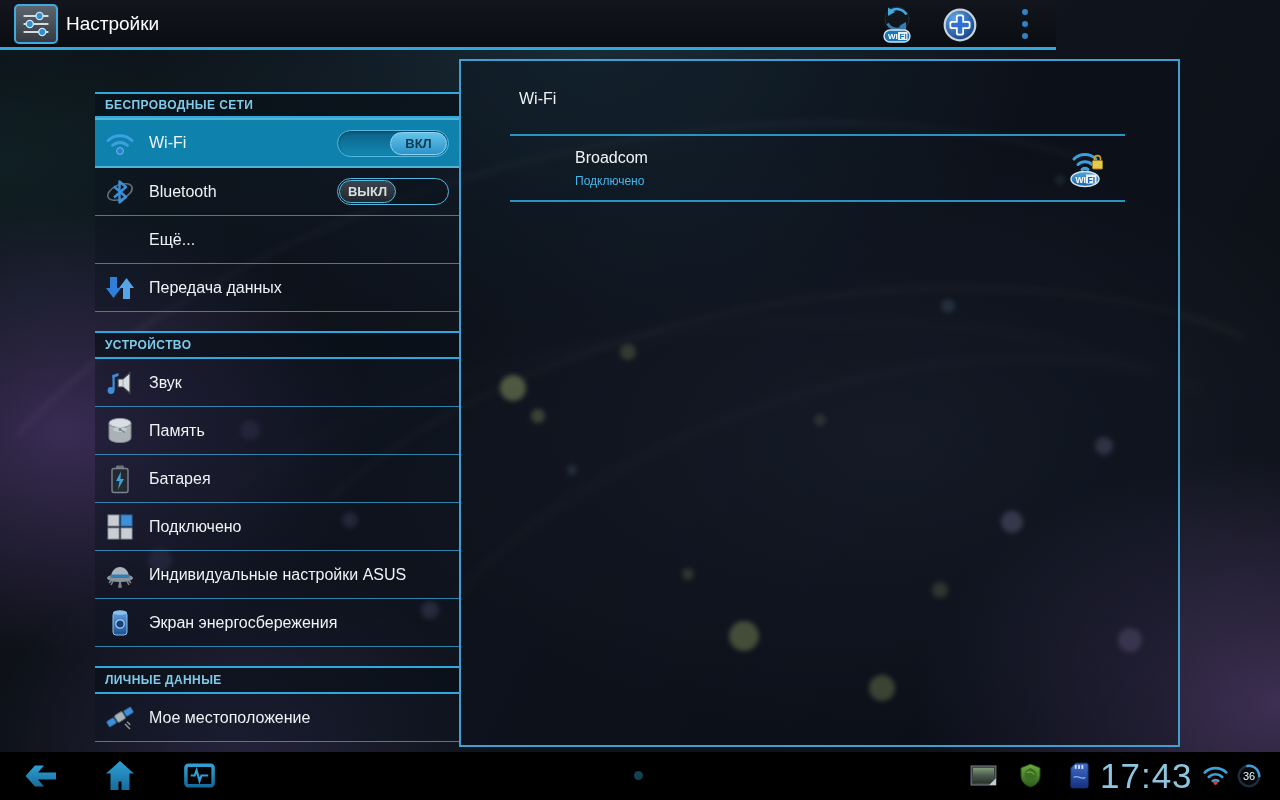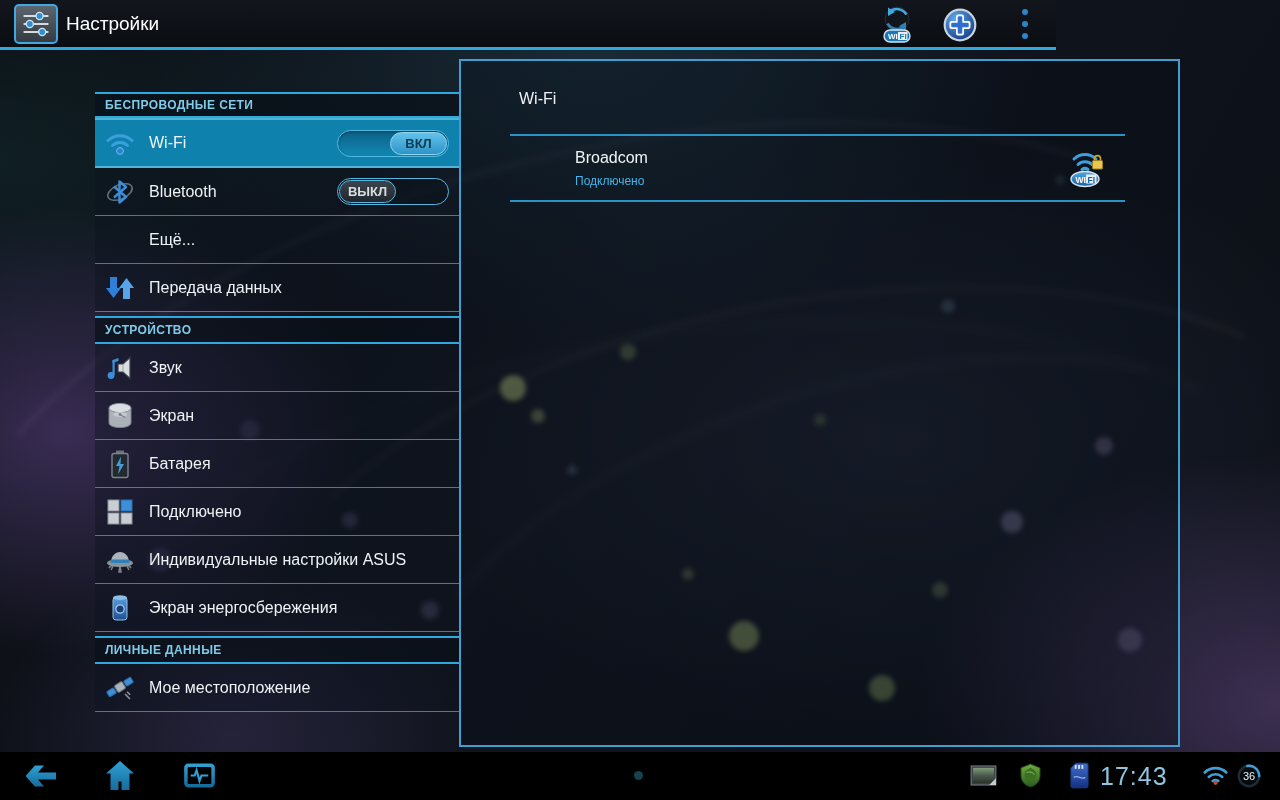--- a/index.html
+++ b/index.html
@@ -33,21 +33,21 @@
   .ab-btn{position:absolute;display:flex;align-items:center;justify-content:center;cursor:pointer;}
   .ab-wifi-scan{right:136px;top:2px;width:46px;height:44px;}
   .ab-add-network{right:79px;top:8px;width:34px;height:34px;}
   .ab-overflow-menu{right:22px;top:7px;width:18px;height:34px;}
 
   
   .sidebar{position:absolute;left:95px;top:92px;width:364px;z-index:3;}
   .side-header{height:22px;border-top:2px solid #2da9df;border-bottom:2px solid #2da9df;
     background:rgba(8,16,24,.70);display:flex;align-items:center;padding:0 10px;
     color:#7ecbe9;font-size:12px;font-weight:bold;letter-spacing:.4px;}
-  .side-header.mt{margin-top:4px;height:24px;}
+  .side-header.mt{margin-top:19px;height:24px;}
   .side-item{height:48px;border-bottom:1px solid rgba(58,158,208,.80);background:rgba(12,20,30,.42);
     display:flex;align-items:center;padding:0 10px 0 8px;color:#eef3f5;font-size:16px;cursor:pointer;box-sizing:border-box;}
   .side-item.selected{height:50px;background:#0f81ad;
     border-top:2px solid rgba(140,220,245,.55);border-bottom:2px solid rgba(140,220,245,.55);}
   .s-icon{width:34px;height:32px;margin-right:12px;flex:none;display:flex;align-items:center;justify-content:center;}
   .side-label{white-space:nowrap;}
 
   
   .switch{margin-left:auto;width:112px;height:27px;border:1px solid #56b8e0;border-radius:15px;
     position:relative;box-sizing:border-box;flex:none;cursor:pointer;}
@@ -73,21 +73,21 @@
   .nav-btn{position:absolute;cursor:pointer;}
   .nav-back{left:22px;top:10px;width:36px;height:28px;}
   .nav-home{left:104px;top:7px;width:32px;height:33px;}
   .nav-recents{left:183px;top:9px;width:33px;height:30px;}
   .center-dot{position:absolute;left:634px;top:19px;width:9px;height:9px;border-radius:50%;
     background:#16414f;filter:blur(.5px);}
   .st-icon{position:absolute;cursor:pointer;}
   .st-screenshot{left:970px;top:13px;width:27px;height:21px;}
   .st-antivirus{left:1019px;top:11px;width:23px;height:25px;}
   .st-sdcard{left:1070px;top:10px;width:19px;height:27px;}
-  .clock{position:absolute;left:1100px;top:0;height:48px;line-height:48px;font-size:25px;
+  .clock{position:absolute;left:1100px;top:0;height:48px;line-height:48px;font-size:35px;
     color:#8ec6e2;letter-spacing:1px;font-weight:300;cursor:pointer;}
   .st-wifi{position:absolute;left:1202px;top:13px;width:27px;height:22px;cursor:pointer;}
   .battery-wrap{position:absolute;left:1236px;top:11px;width:26px;height:26px;cursor:pointer;}
   .battery-num{position:absolute;left:0;top:0;width:26px;height:26px;display:flex;align-items:center;
     justify-content:center;font-size:11px;color:#eaf4fa;}
   svg{display:block;}
 </style>
 </head>
 <body>
 
@@ -242,21 +242,21 @@
       <div class="side-item">
         <span class="s-icon">
           <svg width="30" height="30" viewBox="0 0 30 30">
             <path d="M4 7v15c0 2.6 4.9 4.6 11 4.6s11-2 11-4.6V7" fill="#aab2b8" stroke="#7a8288"></path>
             <ellipse cx="15" cy="7" rx="11" ry="4.6" fill="#d8dee2" stroke="#8a9298"></ellipse>
             <ellipse cx="15" cy="13.5" rx="7" ry="2.6" fill="#c2cacf"></ellipse>
             <circle cx="15" cy="13.5" r="1.4" fill="#7a8288"></circle>
             <path d="M15 13.5l5 3" stroke="#7a8288" stroke-width="1.2"></path>
           </svg>
         </span>
-        <span class="side-label">Экран</span>
+        <span class="side-label">Память</span>
       </div>
       <div class="side-item">
         <span class="s-icon">
           <svg width="26" height="30" viewBox="0 0 26 30">
             <rect x="9" y="1.5" width="8" height="3.5" rx="1" fill="#6a7278"></rect>
             <rect x="5" y="4.5" width="16" height="24" rx="2" fill="#23292f" stroke="#7a848c" stroke-width="1.4"></rect>
             <polygon points="14,7.5 9,17 12.5,17 11,25.5 17,15 13.5,15" fill="#3f9fd8"></polygon>
           </svg>
         </span>
         <span class="side-label">Батарея</span>

